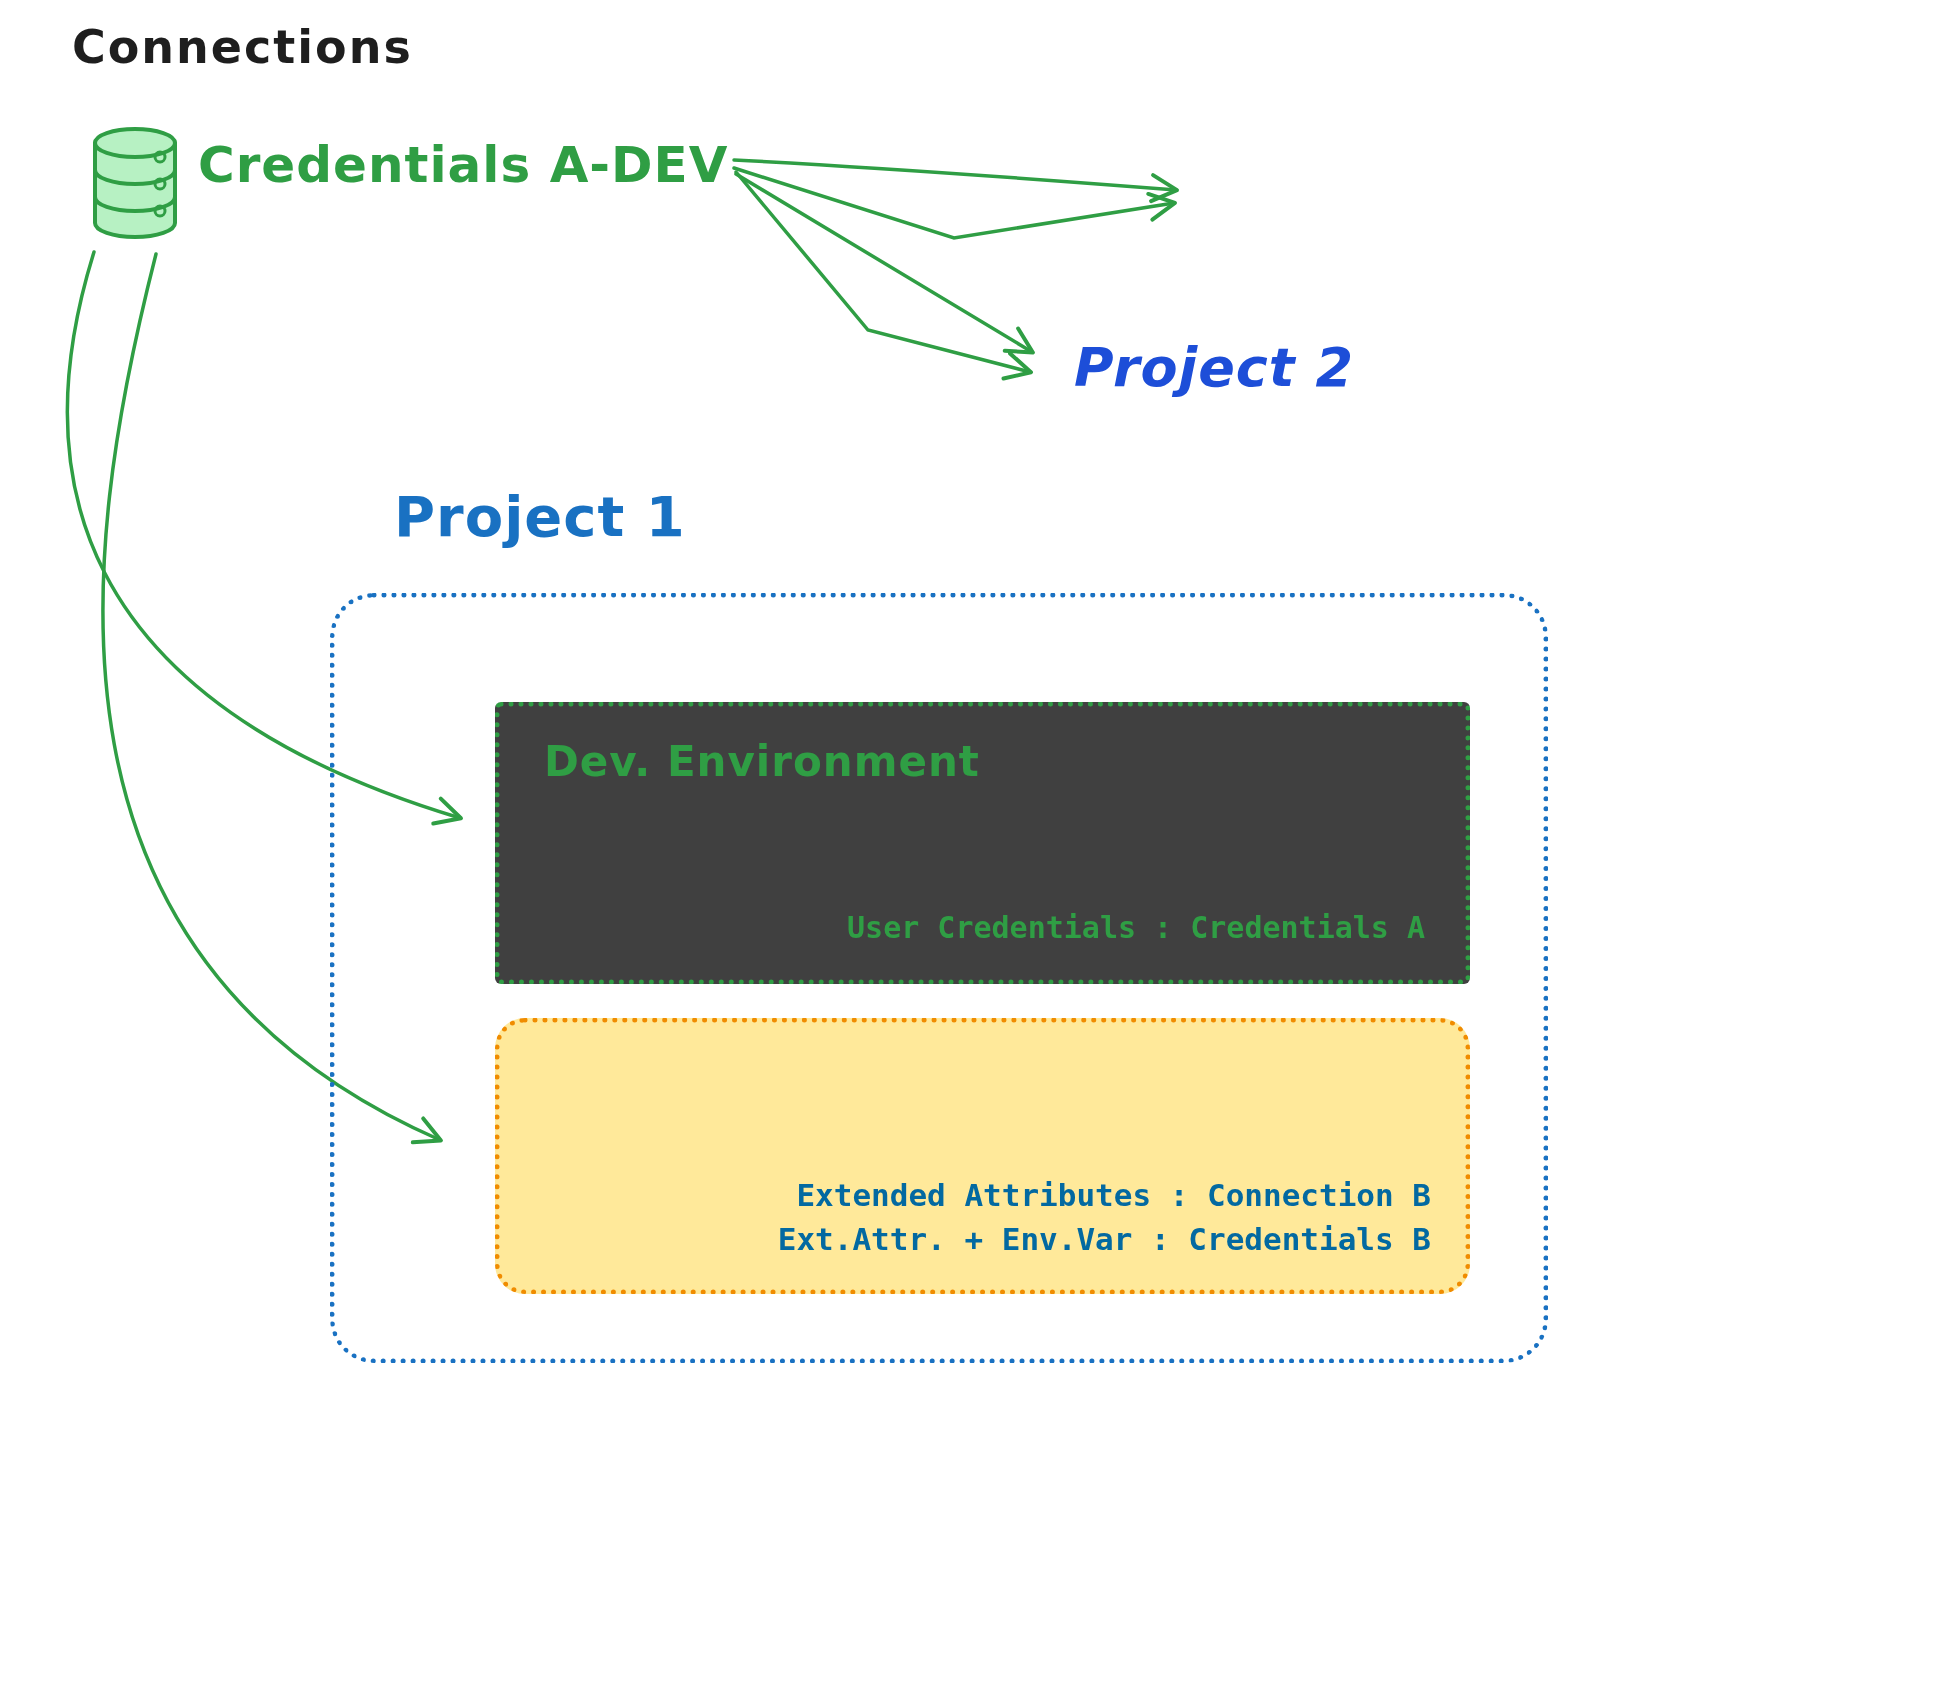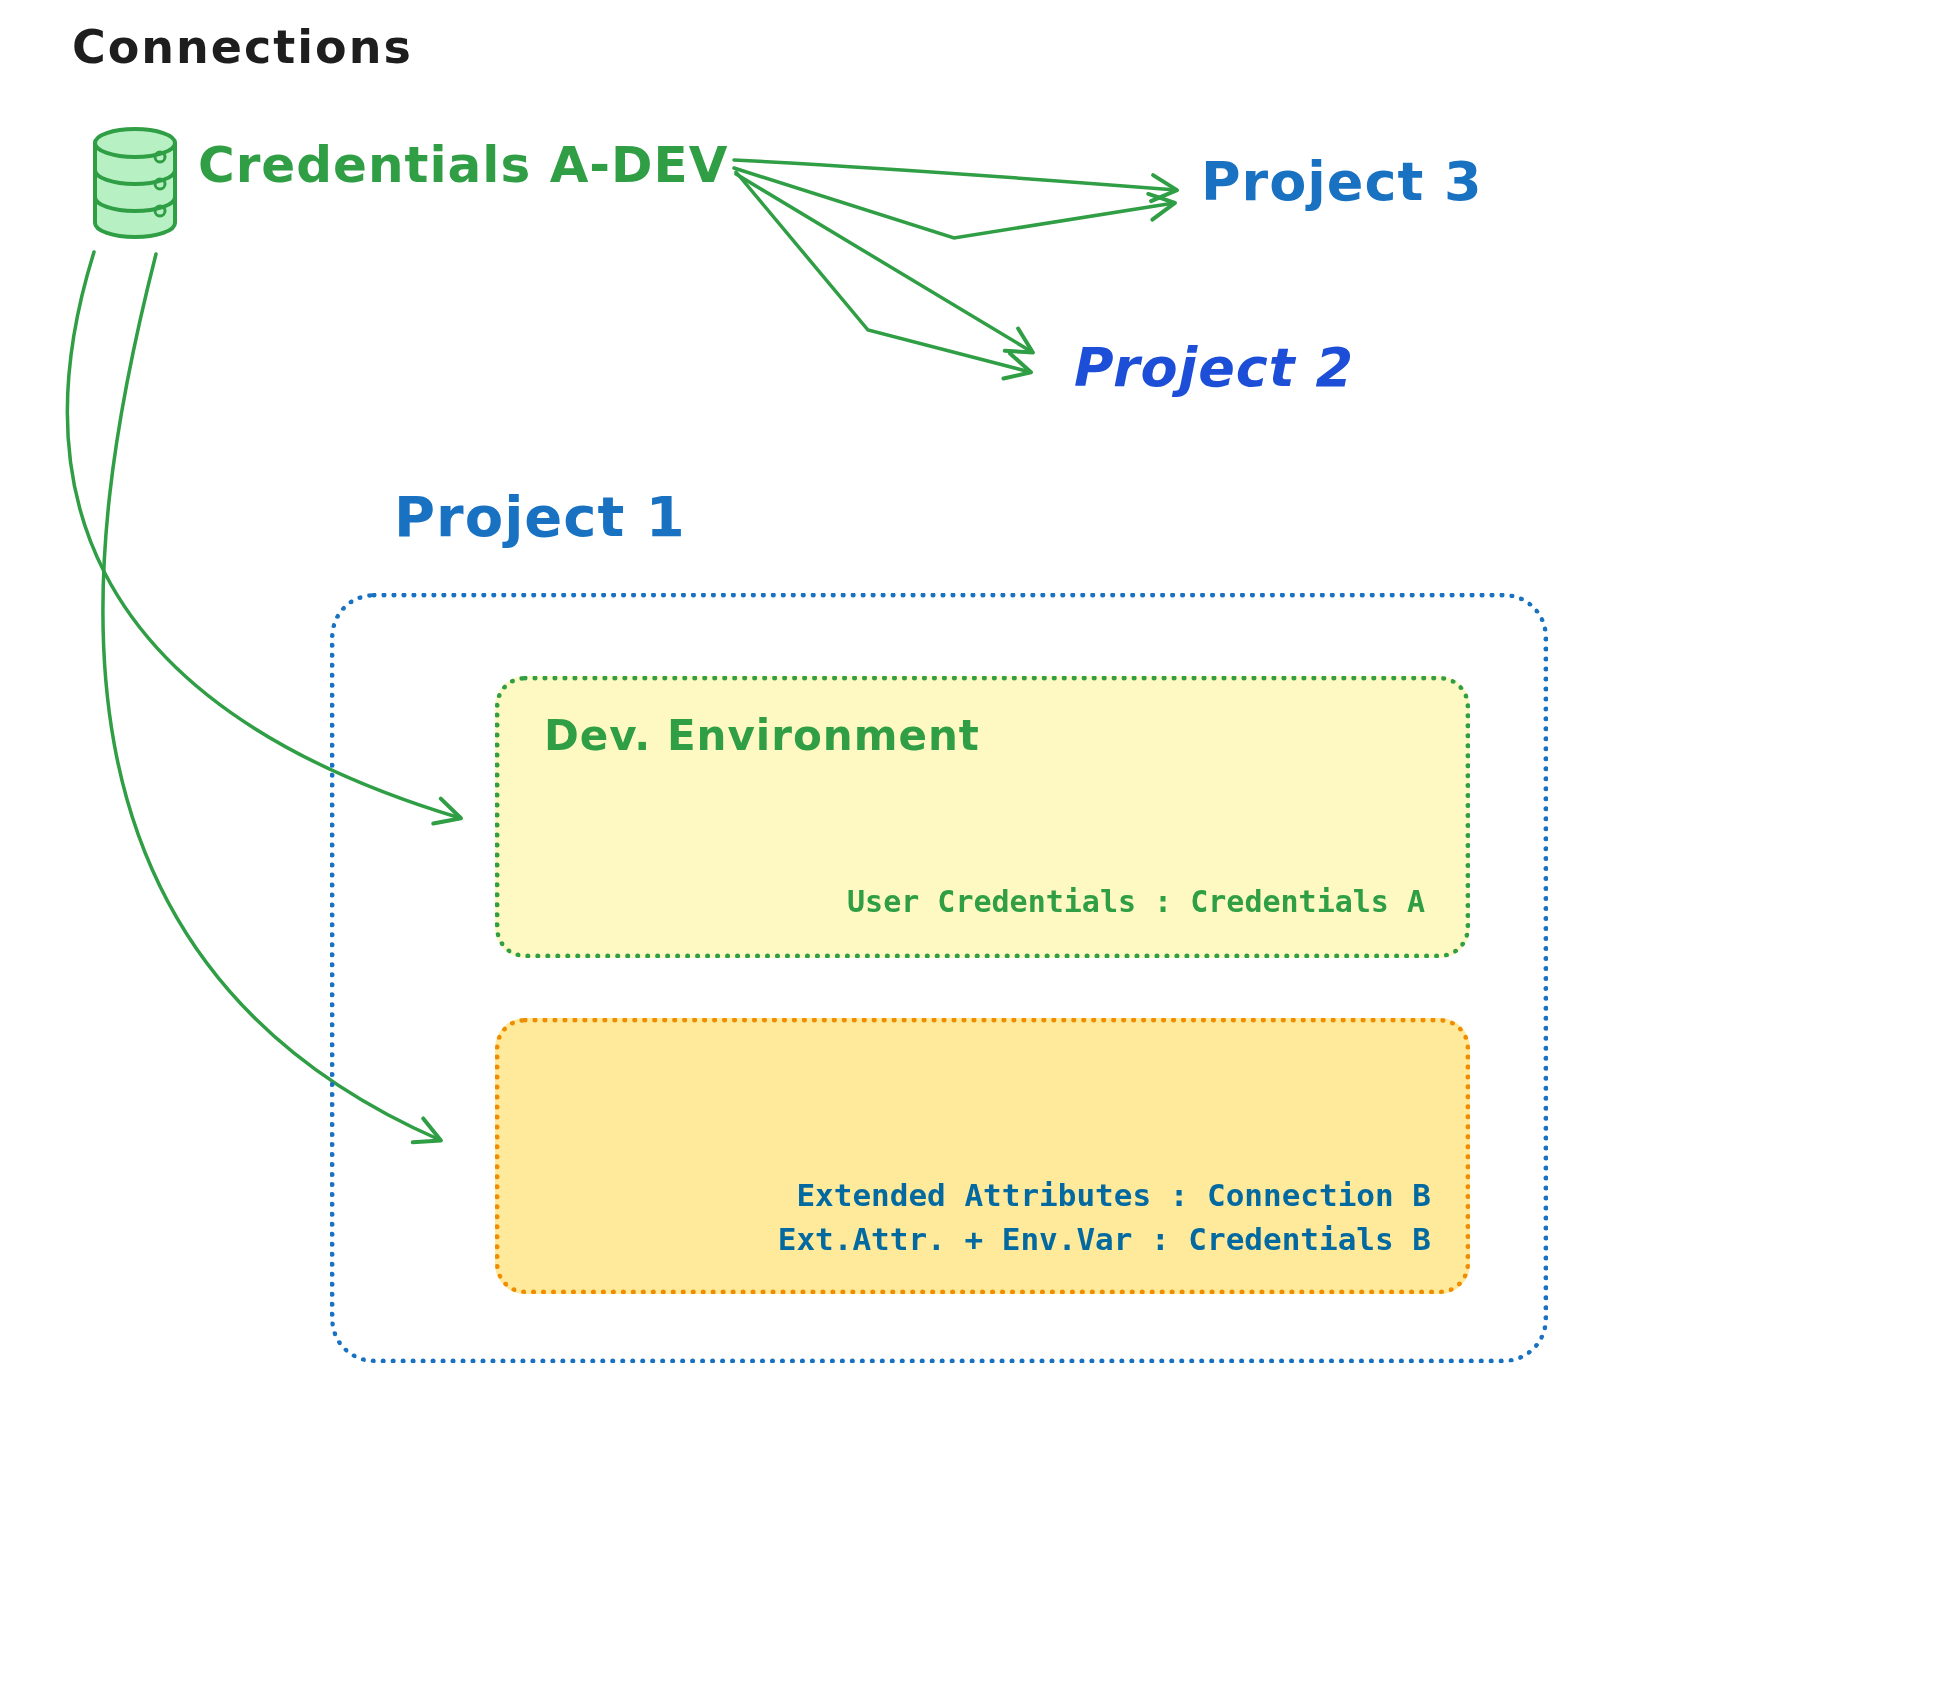--- a/index.html
+++ b/index.html
@@ -15,22 +15,22 @@
   #conn-label{left:190px;top:136px;font-size:50px;color:#2f9e44;}
   #project3{left:1193px;top:150px;font-size:54px;color:#1971c2;}
   #project2{left:1066px;top:336px;font-size:54px;color:#1d4ed8;font-style:italic;}
   #project1{left:386px;top:484px;font-size:56px;color:#1971c2;}
 
   #project1-box{
     left:322px;top:593px;width:1208px;height:760px;
     border:5px dotted #1971c2;border-radius:44px;background:transparent;
   }
   #dev-box{
-    left:487px;top:676px;width:965px;height:272px;
-    background:#fef9c3;border:5px dotted #2f9e44;border-radius:30px;
+    left:487px;top:702px;width:965px;height:272px;
+    background:#404040;border:5px dotted #2f9e44;border-radius:6px;
   }
   #prod-box{
     left:487px;top:1018px;width:965px;height:266px;
     background:#ffe99a;border:5px dotted #f08c00;border-radius:30px;
   }
 
   #dev-label{left:44px;top:30px;font-size:42px;color:#2f9e44;}
   #dev-cred{right:40px;bottom:34px;font-size:30px;color:#2f9e44;}
   #prod-label{left:44px;top:28px;font-size:42px;color:#f08c00;}
   #prod-cred{right:34px;bottom:28px;font-size:31px;color:#0369a1;line-height:1.4;text-align:right;}
@@ -67,21 +67,20 @@
 
       <path d="M86,252 C18,470 60,700 452,818" marker-end="url(#ah)"></path>
       <path d="M148,254 C70,560 20,960 432,1140" marker-end="url(#ah)"></path>
     </g>
   </svg>
 
   <div id="title" class="abs hand">Connections</div>
 
   <div id="conn-label" class="abs hand">Credentials A-DEV</div>
 
-  <div id="project3" class="abs hand">Project 3</div>
   <div id="project2" class="abs hand">Project 2</div>
   <div id="project1" class="abs hand">Project 1</div>
 
   <div id="project1-box" class="abs"></div>
 
   <div id="dev-box" class="abs">
     <div id="dev-label" class="abs hand">Dev. Environment</div>
     <div id="dev-cred" class="abs mono">User Credentials : Credentials A</div>
   </div>
 

